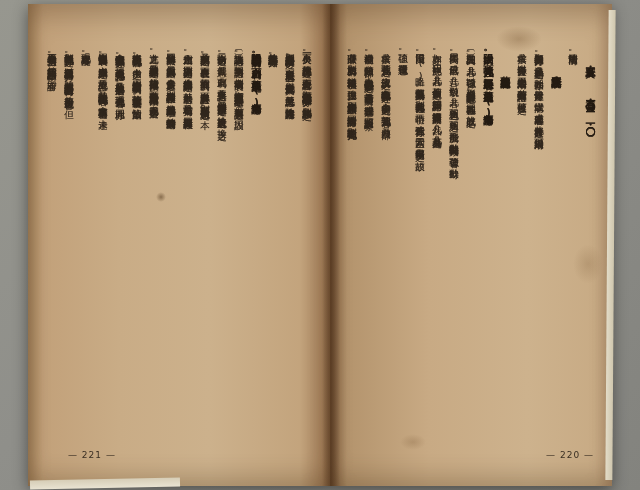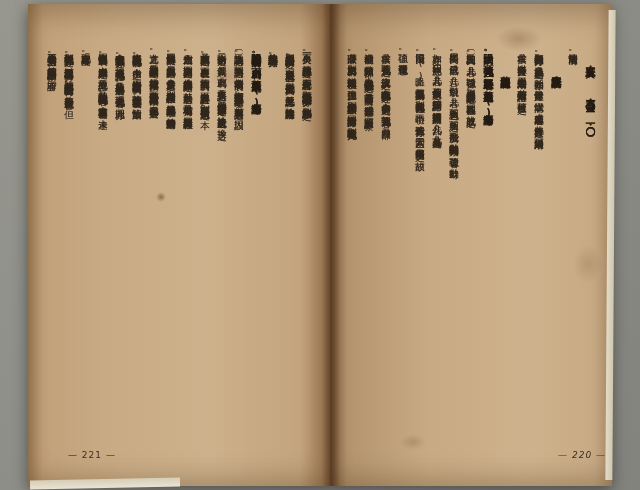--- a/index.html
+++ b/index.html
@@ -56,21 +56,21 @@
   }
   .c-body{}
   .c-head{font-weight:bold;padding-top:2.2em;font-size:10px;color:#241b12;}
   .c-kanbun{font-weight:bold;font-size:10px;color:#241b12;}
   .c-dose{font-weight:bold;font-size:10px;padding-top:1.3em;color:#241b12;}
   .c-short{}
   .pagenum{
     position:absolute;bottom:26px;font-size:9px;color:#3a2f23;letter-spacing:1px;
   }
   .page-left .pagenum{left:40px;}
-  .page-right .pagenum{right:6px;font-style:italic;}
+  .page-right .pagenum{right:18px;}
   
   .stain{position:absolute;border-radius:50%;pointer-events:none;z-index:4;}
   .s1{left:468px;top:22px;width:46px;height:26px;background:radial-gradient(ellipse,rgba(96,62,28,.28),rgba(96,62,28,0) 70%);}
   .s2{left:545px;top:240px;width:30px;height:40px;background:radial-gradient(ellipse,rgba(96,62,28,.18),rgba(96,62,28,0) 70%);}
   .s3{left:180px;top:60px;width:40px;height:24px;background:radial-gradient(ellipse,rgba(96,62,28,.15),rgba(96,62,28,0) 70%);}
   .s4{left:128px;top:188px;width:10px;height:10px;background:radial-gradient(circle,rgba(70,45,20,.5),rgba(70,45,20,0) 70%);}
   .s5{left:372px;top:430px;width:26px;height:16px;background:radial-gradient(ellipse,rgba(96,62,28,.2),rgba(96,62,28,0) 70%);}
 </style>
 </head>
 <body>

